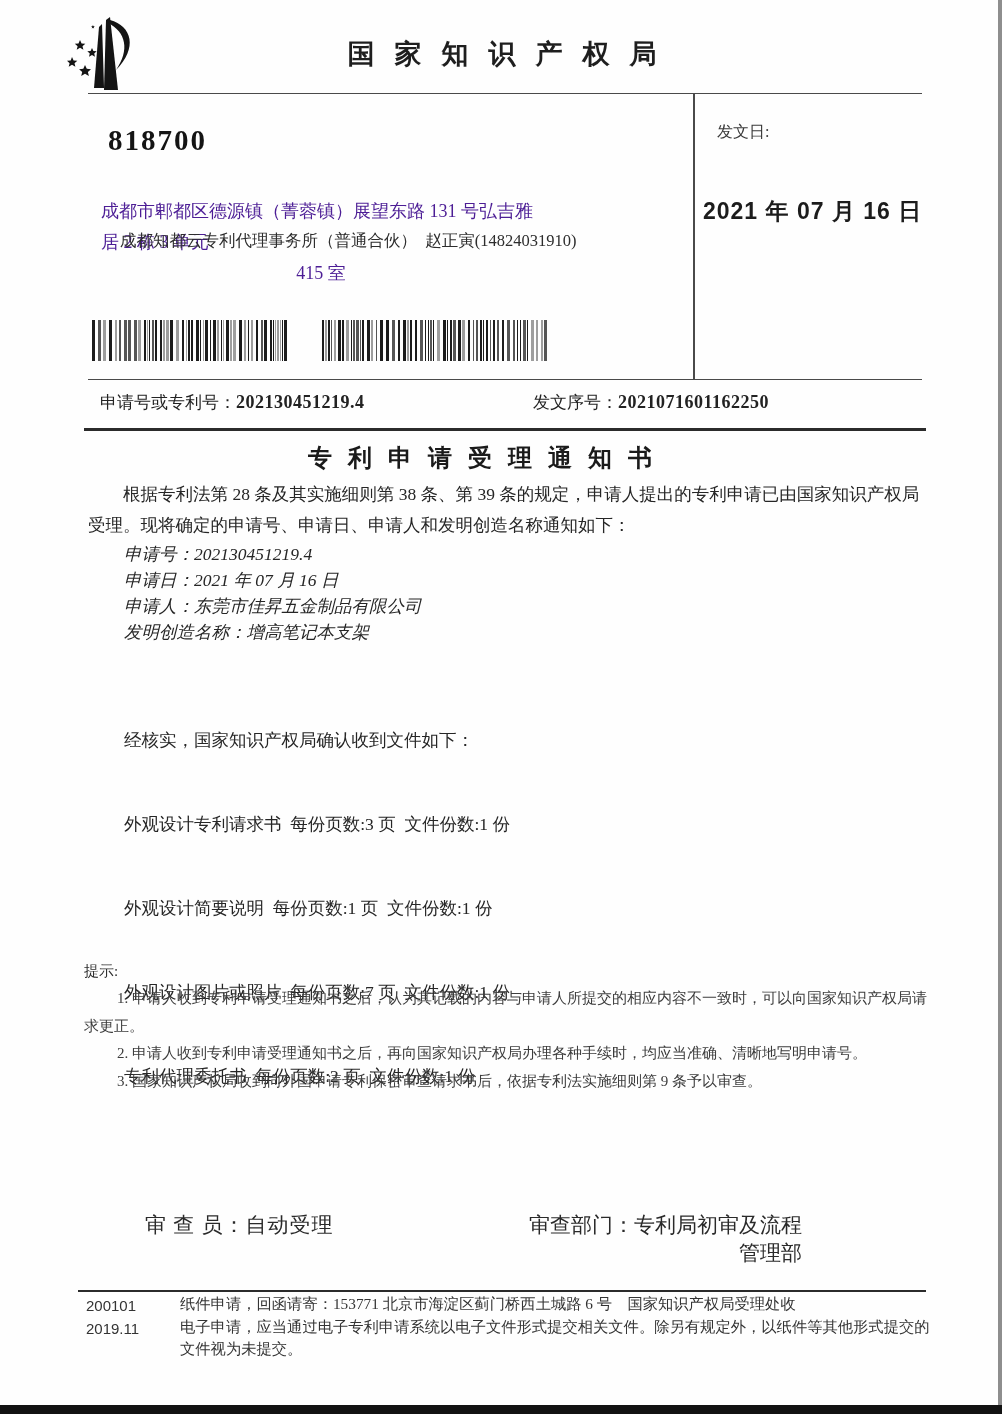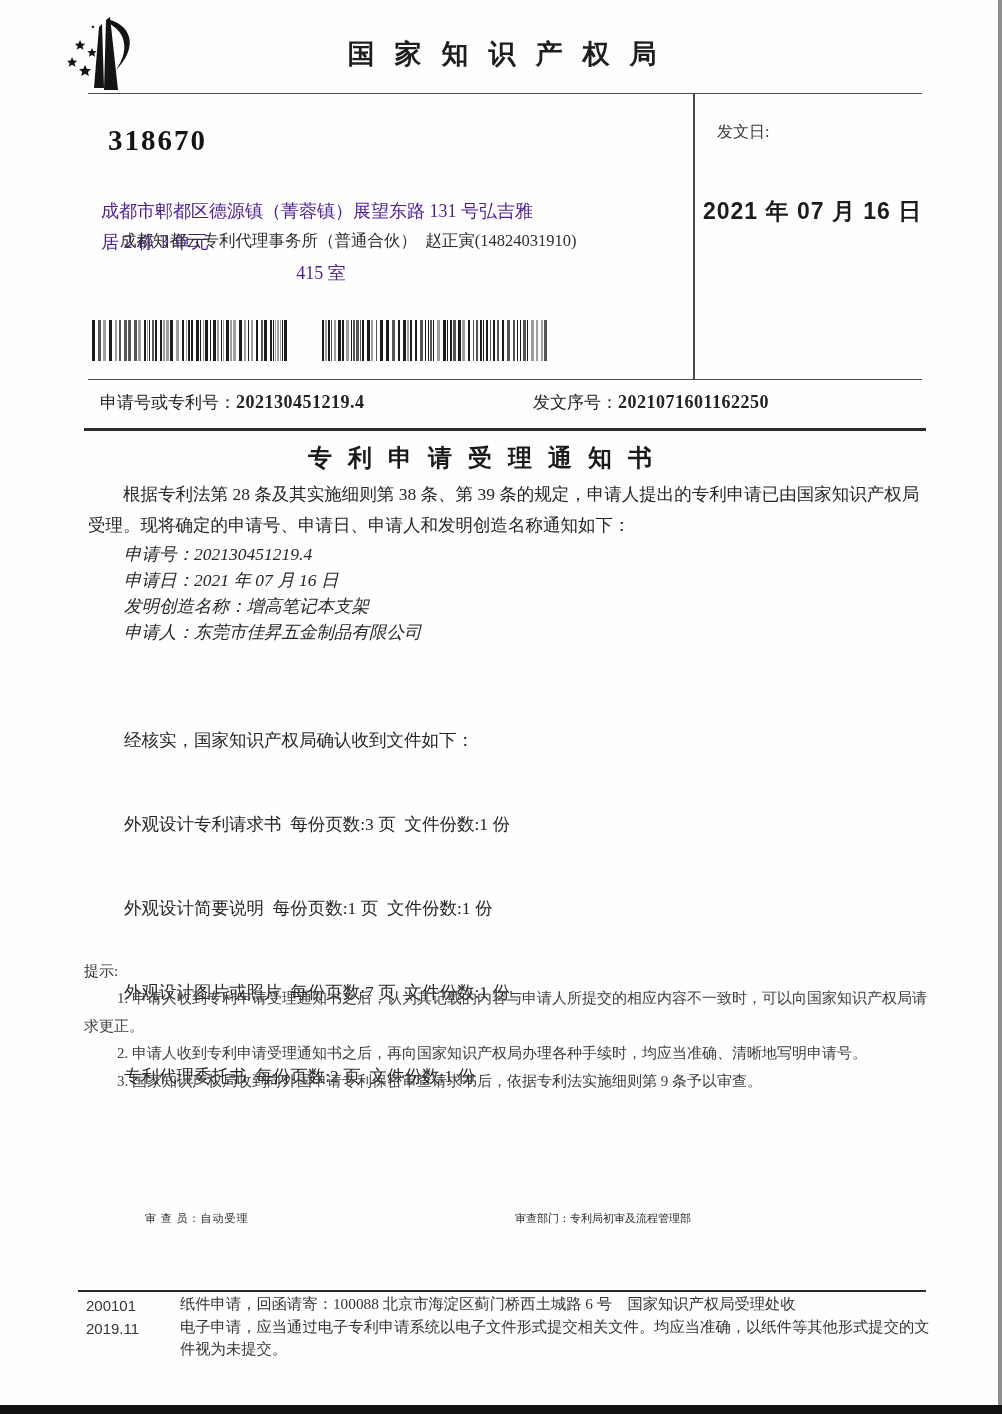--- a/index.html
+++ b/index.html
@@ -62,21 +62,21 @@
     padding-left:16px;box-sizing:border-box;color:#1a1a1a;
   }
   .intro{left:88px;top:479px;width:847px;font-size:17.5px;line-height:30.5px;text-indent:2em;margin:0;}
   .fields{left:124px;top:541px;font-size:17.5px;line-height:26px;font-style:italic;}
   .docs{left:124px;top:670px;font-size:17.5px;line-height:28px;white-space:pre-wrap;}
   
   .tips{left:84px;top:958px;width:856px;font-size:15px;line-height:27.4px;color:#3c3c3c;}
   .tips p{margin:0;text-indent:2.2em;}
   .tips .tips-heading{text-indent:0;color:#2e2e2e;}
   
-  .signoff{left:0;top:1211px;width:802px;height:24px;font-size:11px;color:#2a2a2a;}
+  .signoff{left:0;top:1211px;width:802px;height:24px;font-size:21px;color:#2a2a2a;}
   .examiner{position:absolute;left:145px;letter-spacing:1px;}
   .dept{position:absolute;left:515px;text-align:right;}
   .line-footer{left:78px;top:1290px;width:848px;height:2.2px;background:#2b2b2b;}
   
   .form-codes{left:86px;top:1295px;font-size:15px;line-height:22.5px;
     font-family:"Liberation Sans","DejaVu Sans",sans-serif;color:#333;}
   .footer-notes{left:180px;top:1293px;width:753px;font-size:15.3px;line-height:22.5px;color:#333;}
   .footer-notes p{margin:0;}
   
   .edge-right{position:absolute;right:0;top:0;width:4px;height:1414px;background:#8e8e8e;}
@@ -105,21 +105,21 @@
     </svg>
   </div>
   <div class="abs org-title">国家知识产权局</div>
   <div class="hline line-header"></div>
 
   <div class="abs dispatch-box">
     <div class="dispatch-label">发文日:</div>
     <div class="dispatch-date">2021 年 07 月 16 日</div>
   </div>
 
-  <div class="abs postcode">318670</div>
+  <div class="abs postcode">818700</div>
   <div class="abs address">
     <div class="line1">成都市郫都区德源镇（菁蓉镇）展望东路 131 号弘吉雅居 2 栋 3 单元</div>
     <div class="line2">415 室</div>
   </div>
   <div class="abs agency">成都知都云专利代理事务所（普通合伙）  赵正寅(14824031910)</div>
 
   <div class="barcode bc-left">
       <i style="left:0px;width:3px;background:#1c1c1c"></i>
       <i style="left:6px;width:3px;background:#555555"></i>
       <i style="left:11px;width:3px;background:#9e9e9e"></i>
@@ -242,22 +242,22 @@
   </div>
 
   <div class="hline line-thick"></div>
 
   <div class="abs notice-title">专利申请受理通知书</div>
   <p class="abs intro">根据专利法第 28 条及其实施细则第 38 条、第 39 条的规定，申请人提出的专利申请已由国家知识产权局受理。现将确定的申请号、申请日、申请人和发明创造名称通知如下：</p>
 
   <div class="abs fields">
     <div><span>申请号：</span><span>202130451219.4</span></div>
     <div><span>申请日：</span><span>2021 年 07 月 16 日</span></div>
+    <div><span>申请人：</span><span>东莞市佳昇五金制品有限公司</span></div>
     <div><span>发明创造名称：</span><span>增高笔记本支架</span></div>
-    <div><span>申请人：</span><span>东莞市佳昇五金制品有限公司</span></div>
   </div>
 
   <div class="abs docs">
     <div>经核实，国家知识产权局确认收到文件如下：</div>
     <div>外观设计专利请求书  每份页数:3 页  文件份数:1 份</div>
     <div>外观设计简要说明  每份页数:1 页  文件份数:1 份</div>
     <div>外观设计图片或照片  每份页数:7 页  文件份数:1 份</div>
     <div>专利代理委托书  每份页数:2 页  文件份数:1 份</div>
   </div>
 
@@ -277,19 +277,19 @@
     </span>
   </div>
 
   <div class="hline line-footer"></div>
 
   <div class="abs form-codes">
     <div>200101</div>
     <div>2019.11</div>
   </div>
   <div class="abs footer-notes">
-    <p>纸件申请，回函请寄：100088 北京市海淀区蓟门桥西土城路 6 号　国家知识产权局受理处收</p>
-    <p>电子申请，应当通过电子专利申请系统以电子文件形式提交相关文件。均应当准确，以纸件等其他形式提交的文件视为未提交。</p>
+    <p>纸件申请，回函请寄：153771 北京市海淀区蓟门桥西土城路 6 号　国家知识产权局受理处收</p>
+    <p>电子申请，应当通过电子专利申请系统以电子文件形式提交相关文件。除另有规定外，以纸件等其他形式提交的文件视为未提交。</p>
   </div>
 
   <div class="edge-right"></div>
   <div class="edge-bottom"></div>
 </div>
 
 </body></html>

